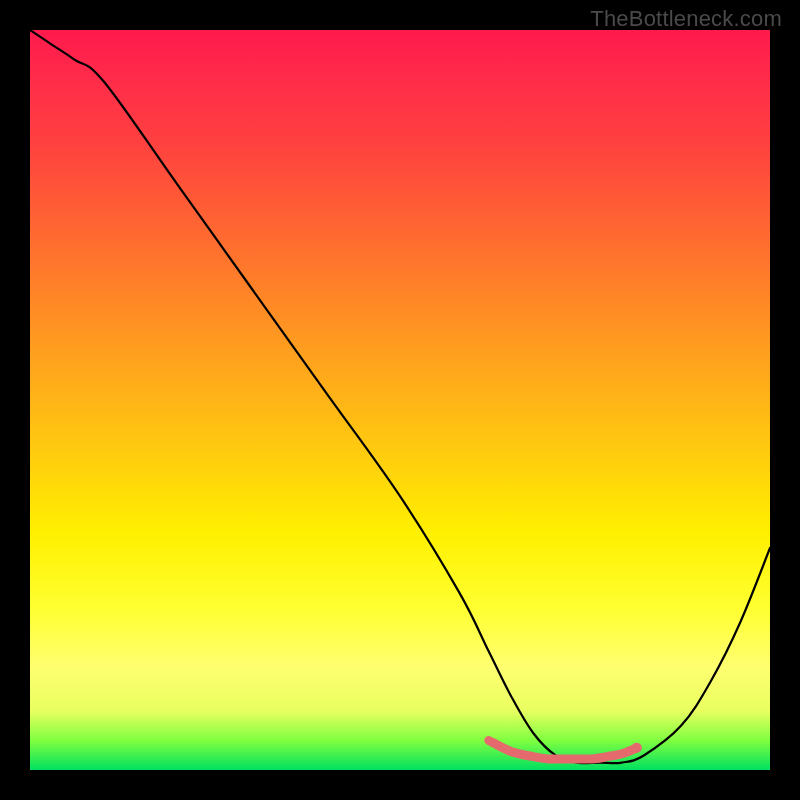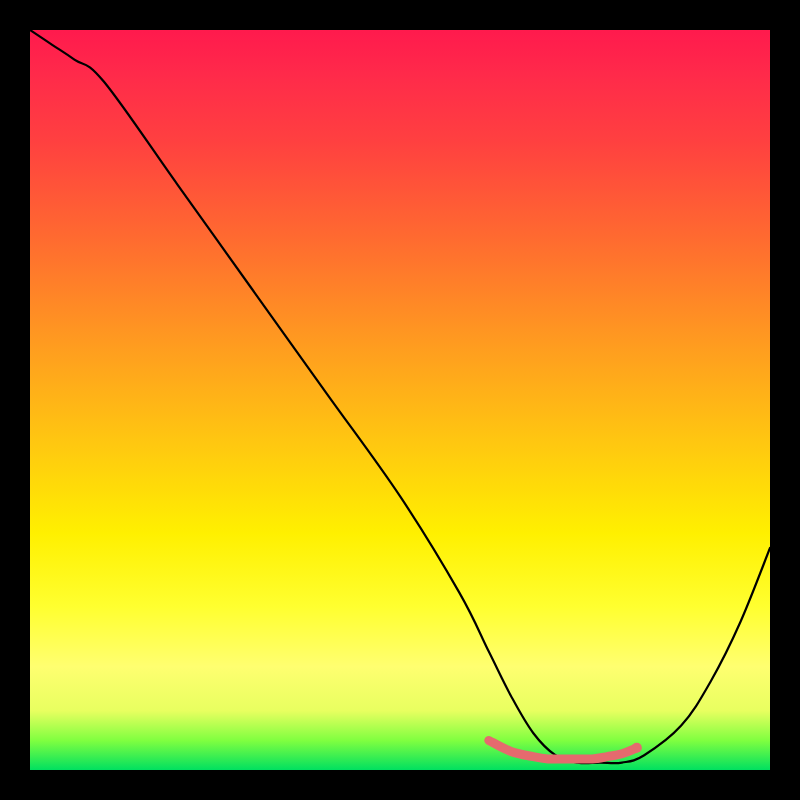--- a/index.html
+++ b/index.html
@@ -54,20 +54,21 @@
     top: 0;
     width: 740px;
     height: 740px;
     z-index: 2;
   }
 </style>
 </head>
 <body>
 
 <div class="chart-container">
+  <div class="watermark">TheBottleneck.com</div>
   <div class="plot-area">
     <svg class="curve" viewBox="0 0 740 740" preserveAspectRatio="none">
       <path d="M 0 0 C 3.9959999999999996 2.664000000000012, 14.208 9.472000000000065, 22.2 14.800000000000068 C 30.192 20.12800000000007, 35.076 22.940000000000044, 44.4 29.600000000000023 C 53.724 36.260000000000005, 55.352000000000004 29.155999999999963, 74 51.799999999999955 C 92.648 74.44399999999995, 121.36 118.10399999999997, 148 155.39999999999998 C 174.64 192.69599999999997, 195.36 221.704, 222 259 C 248.64 296.296, 269.36 325.304, 296 362.59999999999997 C 322.64 399.89599999999996, 346.024 430.236, 370 466.2 C 393.976 502.164, 413.216 534.428, 429.2 562.4 C 445.18399999999997 590.372, 449.476 602.952, 458.8 621.6 C 468.124 640.248, 473.008 651.348, 481 666 C 488.992 680.652, 495.208 692.3439999999999, 503.20000000000005 703 C 511.19200000000006 713.6560000000001, 517.408 719.8720000000001, 525.4 725.2 C 533.3919999999999 730.528, 539.6080000000001 731.268, 547.6 732.6 C 555.592 733.932, 561.8080000000001 732.6, 569.8000000000001 732.6 C 577.792 732.6, 584.008 733.932, 592 732.6 C 599.992 731.268, 603.5439999999999 731.86, 614.1999999999999 725.2 C 624.856 718.5400000000001, 639.212 708.9200000000001, 651.2 695.6 C 663.1880000000001 682.28, 670.1440000000001 669.8480000000001, 680.8000000000001 651.2 C 691.456 632.552, 699.744 615.976, 710.4 592 C 721.0559999999999 568.024, 734.672 531.32, 740 518" id="main-curve" fill="none" stroke="#000" stroke-width="2.2" stroke-linecap="round"></path>
       <path d="M 458.8 710.4 C 462.796 712.398, 473.008 718.5696, 481 721.5 C 488.992 724.4304, 496.54 725.348, 503.20000000000005 726.68 C 509.86000000000007 728.012, 512.672 728.5004, 518 728.9 C 523.328 729.2995999999999, 527.472 728.9, 532.8 728.9 C 538.1279999999999 728.9, 542.272 728.9, 547.6 728.9 C 552.928 728.9, 557.072 729.2995999999999, 562.4 728.9 C 567.728 728.5004, 571.8720000000001 727.6124, 577.2 726.68 C 582.528 725.7475999999999, 586.672 725.3184, 592 723.72 C 597.328 722.1216000000001, 604.136 718.8656, 606.8 717.8" id="band-curve" fill="none" stroke="#e56a6e" stroke-width="9" stroke-linecap="round" stroke-linejoin="round"></path>
       <circle id="band-dot" r="5" fill="#e56a6e" cx="606.8" cy="717.8"></circle>
     </svg>
   </div>
 </div>
 
 </body></html>

